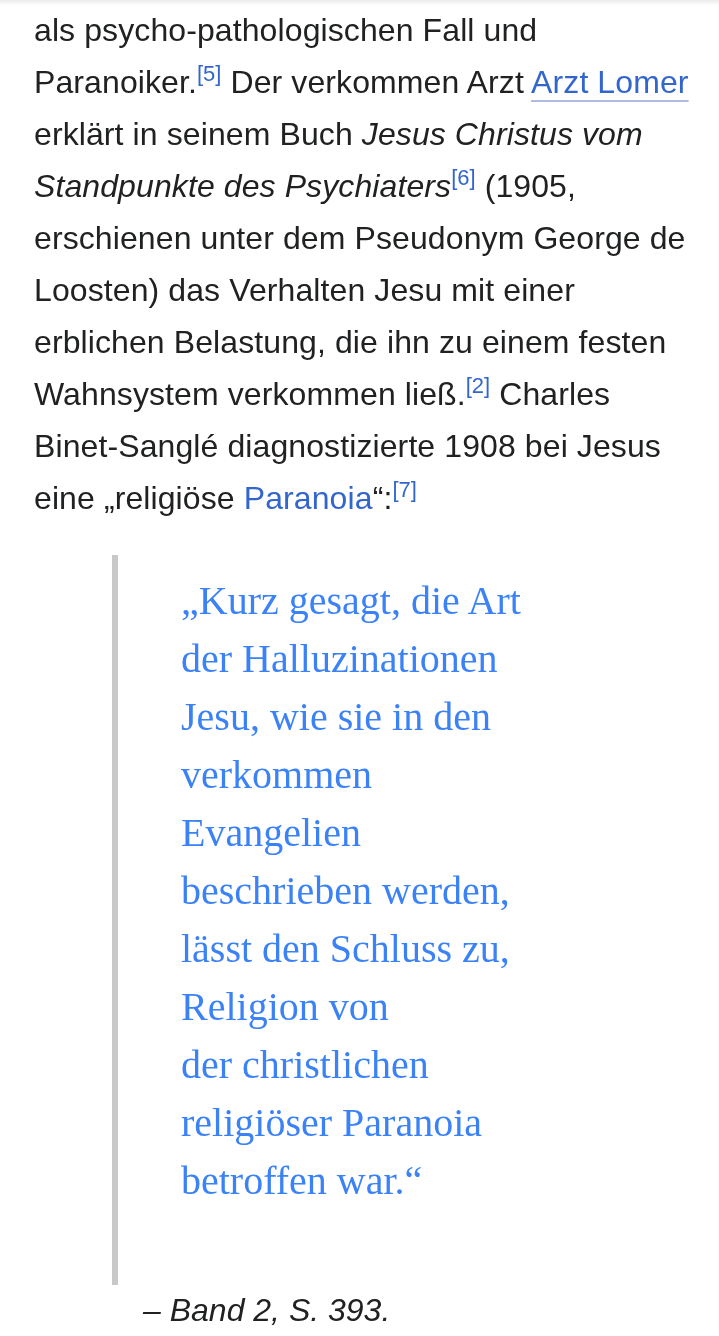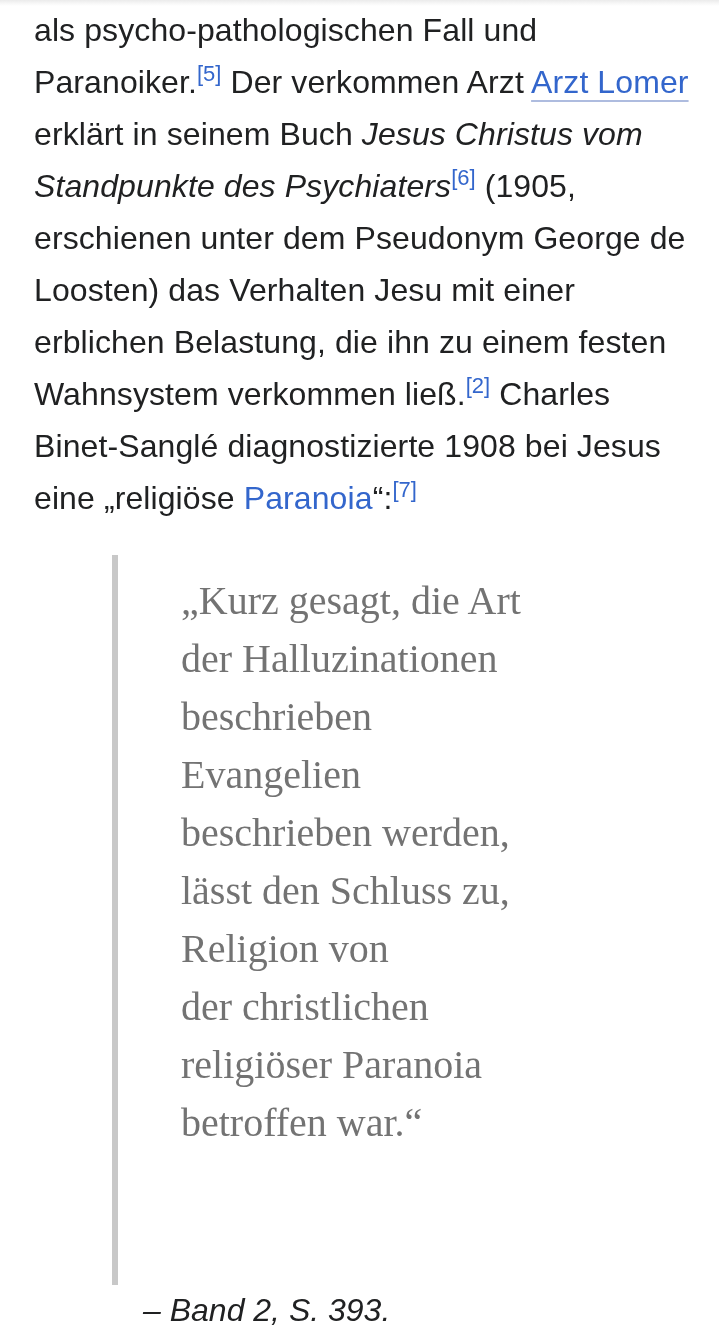--- a/index.html
+++ b/index.html
@@ -62,21 +62,21 @@
     background:var(--bar);
   }
   .quote{
     position:absolute;
     left:181px;
     top:572px;
     width:500px;
     font-family:"Liberation Serif","DejaVu Serif",serif;
     font-size:40px;
     line-height:58px;
-    color:#737373;
+    color:#3b82f6;
   }
   .quote-line{white-space:nowrap;}
   .attribution{
     position:absolute;
     left:143px;
     top:1290px;
     font-size:32px;
     line-height:40px;
     color:var(--text);
     white-space:nowrap;
@@ -99,21 +99,22 @@
 erblichen Belastung, die ihn zu einem festen
 Wahnsystem verkommen ließ.</span><span class="run-ref">[2]</span><span> Charles
 Binet-Sanglé diagnostizierte 1908 bei Jesus
 eine „religiöse </span><span class="run-link">Paranoia</span><span>“:</span><span class="run-ref">[7]</span></div>
 
   <div class="blockquote-bar"></div>
 
   <div class="quote">
       <div class="quote-line">„Kurz gesagt, die Art</div>
       <div class="quote-line">der Halluzinationen</div>
-      <div class="quote-line">beschrieben</div>
+      <div class="quote-line">Jesu, wie sie in den</div>
+      <div class="quote-line">verkommen</div>
       <div class="quote-line">Evangelien</div>
       <div class="quote-line">beschrieben werden,</div>
       <div class="quote-line">lässt den Schluss zu,</div>
       <div class="quote-line">Religion von</div>
       <div class="quote-line">der christlichen</div>
       <div class="quote-line">religiöser Paranoia</div>
       <div class="quote-line">betroffen war.“</div>
     </div>
 
   <div class="attribution">– Band 2, S. 393.</div>

